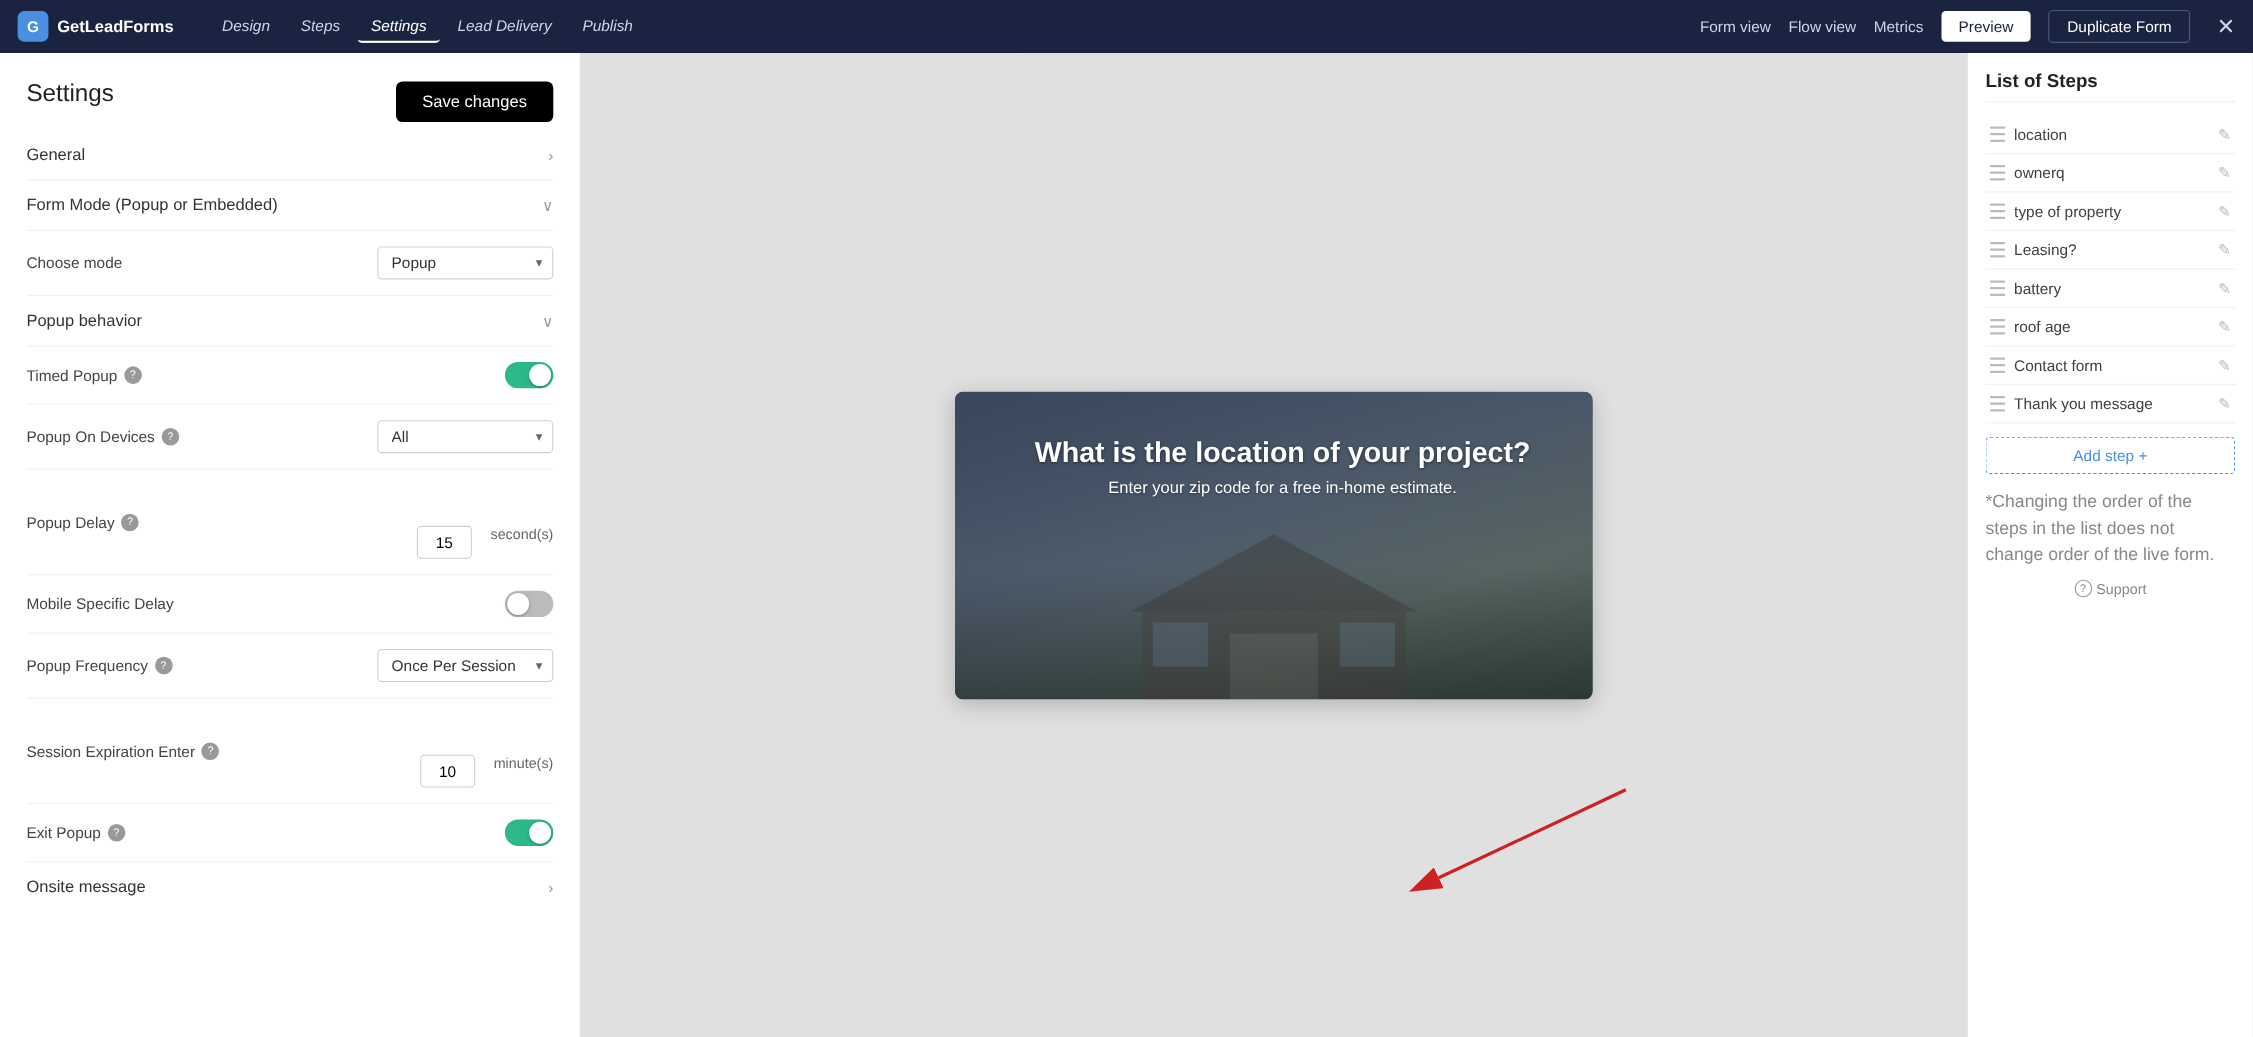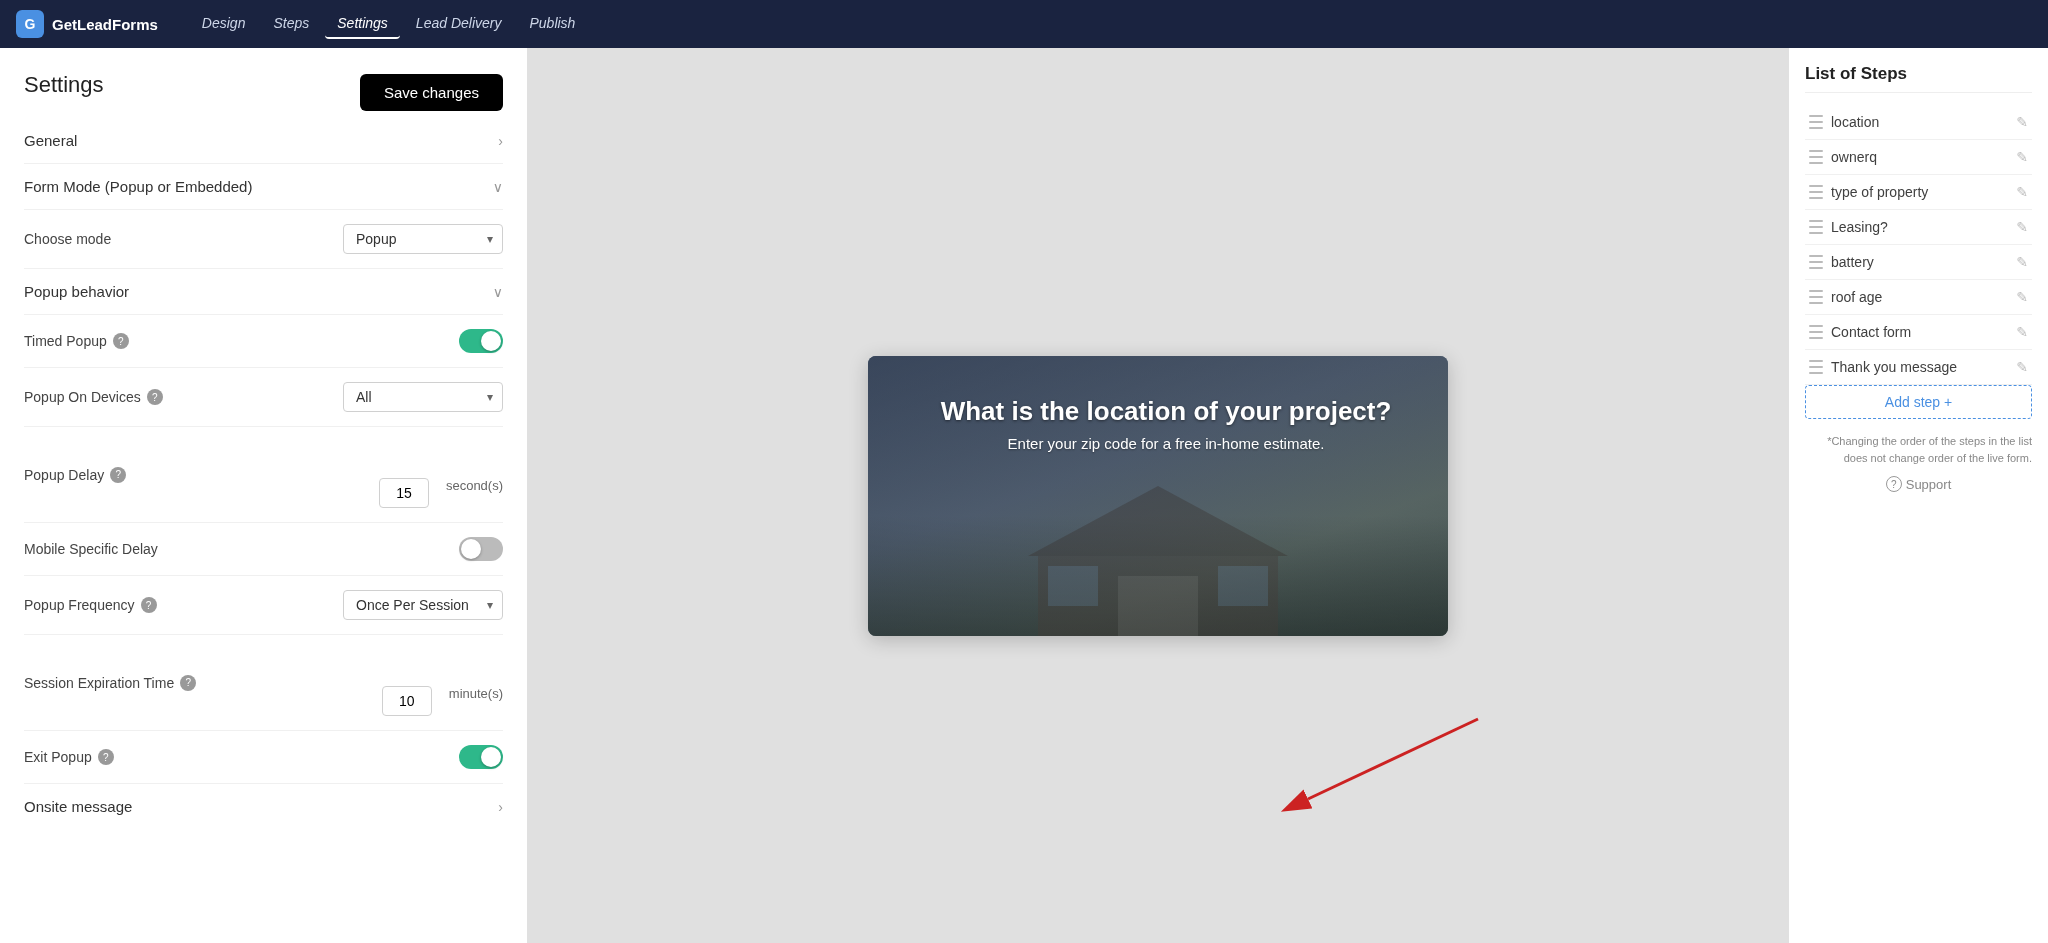--- a/index.html
+++ b/index.html
@@ -183,42 +183,52 @@
       display: flex; align-items: center; gap: 8px; padding: 9px 4px;
       border-bottom: 1px solid #f0f0f0; cursor: pointer;
     }
     .step-drag { color: #aaa; font-size: 14px; display: flex; flex-direction: column; gap: 2px; }
     .step-drag span { display: block; width: 14px; height: 2px; background: #bbb; border-radius: 1px; }
     .step-drag span + span { margin-top: 2px; }
     .step-name { font-size: 14px; color: #404040; flex: 1; }
     .step-edit-icon { color: #bbb; font-size: 14px; }
 
     .add-step-btn {
-      display: block; width: 100%; text-align: center; 
+      display: block; width: 100%; text-align: center; margin-top: 12px;
       border: 1.5px dashed #4a90e2; border-radius: 4px; padding: 8px; color: #4a90e2;
       font-size: 14px; cursor: pointer; background: none;
     }
-    .steps-note { font-size: 11px; color: #888; margin-top: 14px; line-height: 1.5; text-align: right; }
+    .steps-note { font-size: 16px; color: #888; margin-top: 14px; line-height: 1.5; text-align: left; }
     .support-link { display: flex; align-items: center; justify-content: center; gap: 4px; margin-top: 10px; color: #888; font-size: 13px; cursor: pointer; }
     .support-circle { width: 16px; height: 16px; border-radius: 50%; border: 1px solid #999; display: flex; align-items: center; justify-content: center; font-size: 10px; }
   </style>
 </head>
 <body>
 
 <nav class="top-nav">
   <div class="nav-logo">
     <div class="nav-logo-icon">G</div>
     <span>GetLeadForms</span>
   </div>
   <div class="nav-links">
     <a class="nav-link">Design</a>
     <a class="nav-link">Steps</a>
     <a class="nav-link active">Settings</a>
     <a class="nav-link">Lead Delivery</a>
     <a class="nav-link">Publish</a>
+  </div>
+  <div class="nav-right">
+    <div class="nav-view-links">
+      <span class="nav-view-link">Form view</span>
+      <span class="nav-view-link">Flow view</span>
+      <span class="nav-view-link">Metrics</span>
+    </div>
+    <button class="btn-preview">Preview</button>
+    <button class="btn-duplicate">Duplicate Form</button>
+    <span class="nav-close">✕</span>
   </div>
 </nav>
 
 <div class="main-layout">
 
   <div class="left-panel">
     <h1 class="panel-title">Settings</h1>
     <button class="save-btn">Save changes</button>
 
     <div class="section-row">
@@ -305,21 +315,21 @@
           <option>Once Per Session</option>
           <option>Every Visit</option>
           <option>Once Per Day</option>
         </select>
         <span class="select-arrow">▾</span>
       </div>
     </div>
 
     <div class="form-group">
       <span class="form-label">
-        <span>Session Expiration Time</span>
+        <span>Session Expiration Enter</span>
         <span class="help-icon">?</span>
       </span>
       <div class="number-input-wrap">
         <input type="text" class="number-input" value="10" style="">
         <span class="unit-label">minute(s)</span>
       </div>
     </div>
 
     <div class="form-group">
       <span class="form-label">

